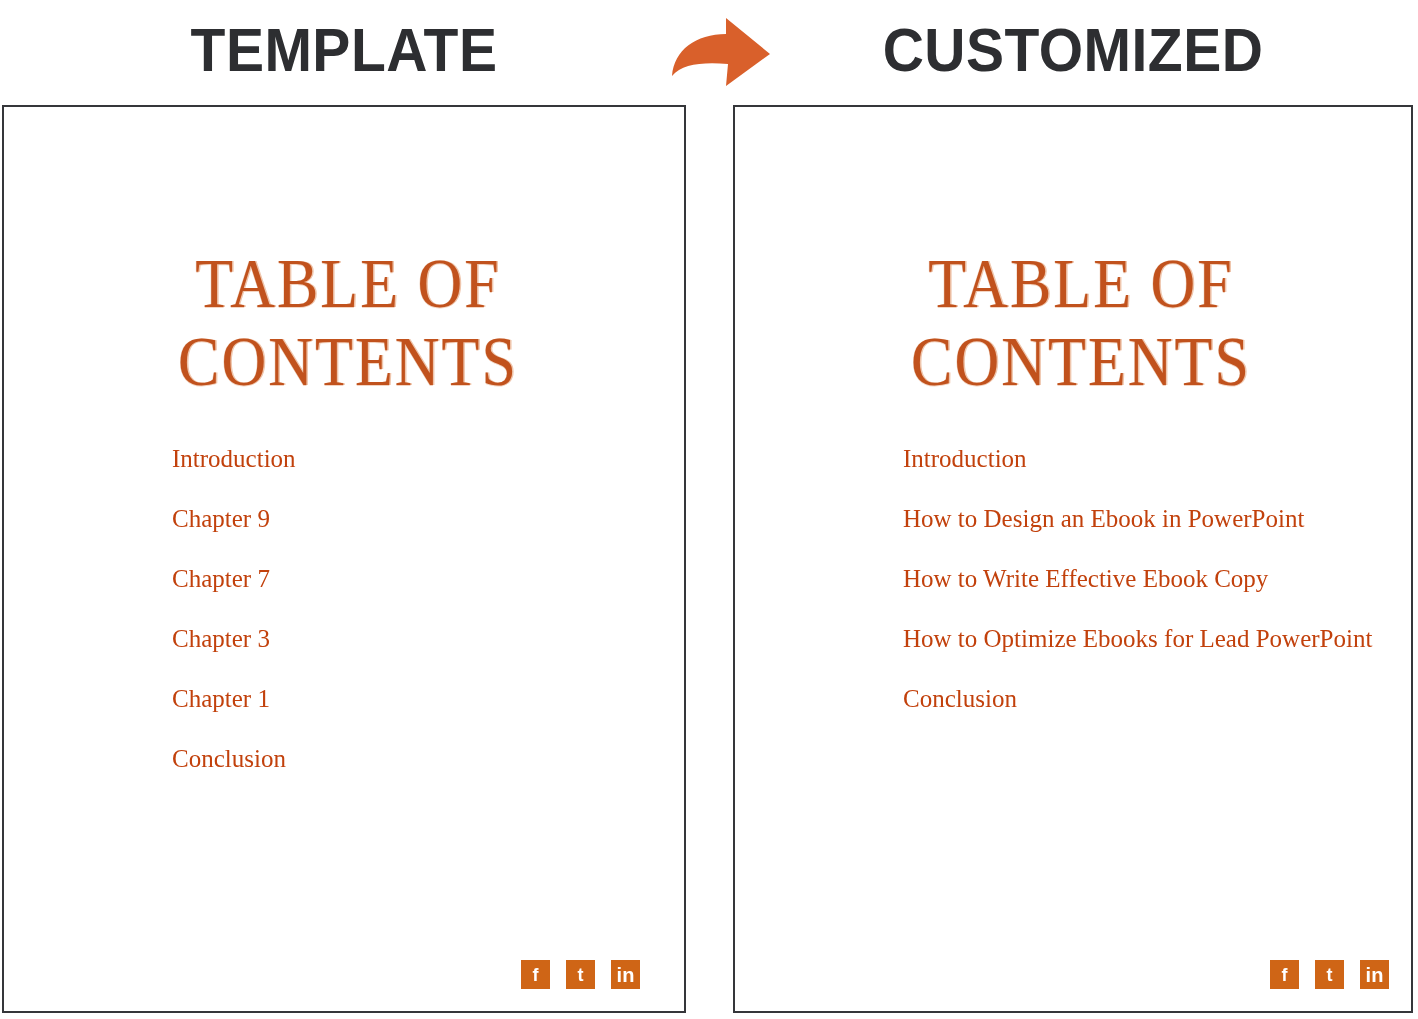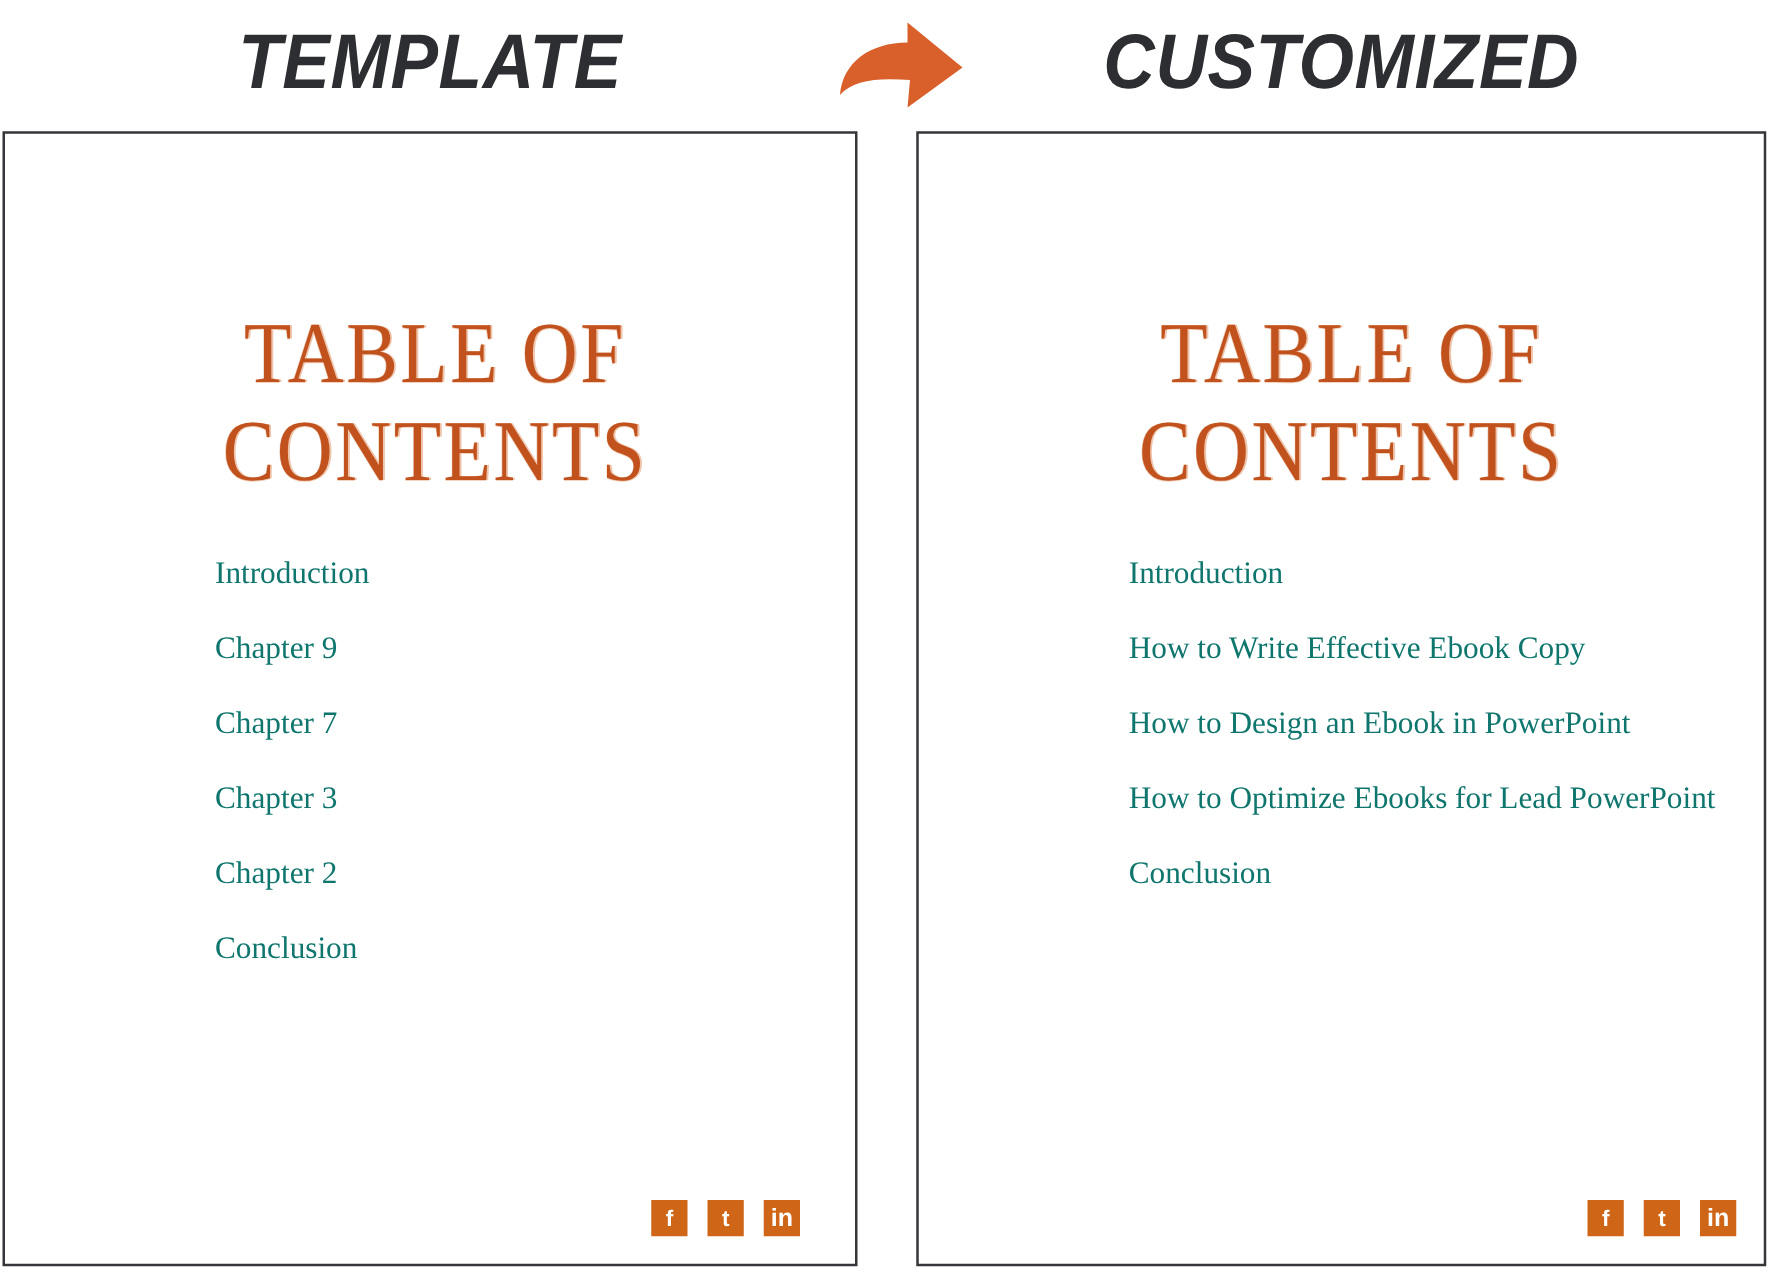--- a/index.html
+++ b/index.html
@@ -16,21 +16,20 @@
     -webkit-font-smoothing: antialiased;
   }
 
   
   .header-row {
     position: absolute;
     left: 0;
     top: 0;
     width: 1418px;
     height: 102px;
-    font-style: italic;
   }
   .header-label {
     position: absolute;
     top: 14px;
     color: #2d2e31;
     font-family: "Liberation Sans", sans-serif;
     font-weight: bold;
     font-size: 62px;
     line-height: 72px;
     letter-spacing: 0.5px;
@@ -104,21 +103,21 @@
     top: 336px;
     left: 168px;
     right: 40px;
     margin: 0;
     padding: 0;
     list-style: none;
   }
   .panel.right .toc-list { left: 168px; right: 24px; }
 
   .toc-item {
-    color: #0f766e;
+    color: #c2410c;
     font-family: "Liberation Serif", "DejaVu Serif", serif;
     font-size: 25px;
     line-height: 31px;
     margin-bottom: 29px;
   }
 
   
   .social-row {
     position: absolute;
     bottom: 22px;
@@ -164,43 +163,43 @@
   <div class="slide-inner">
 
     <div class="toc-title">TABLE OF
 CONTENTS</div>
 
     <ul class="toc-list">
       <li class="toc-item">Introduction</li>
       <li class="toc-item">Chapter 9</li>
       <li class="toc-item">Chapter 7</li>
       <li class="toc-item">Chapter 3</li>
-      <li class="toc-item">Chapter 2</li>
+      <li class="toc-item">Chapter 1</li>
       <li class="toc-item">Conclusion</li>
     </ul>
 
     <div class="social-row">
       <div class="social-icon facebook">f</div>
       <div class="social-icon twitter">t</div>
       <div class="social-icon linkedin">in</div>
     </div>
 
   </div>
 </div>
 
 <div class="panel right">
   <div class="slide-inner">
 
     <div class="toc-title">TABLE OF
 CONTENTS</div>
 
     <ul class="toc-list">
       <li class="toc-item">Introduction</li>
+      <li class="toc-item">How to Design an Ebook in PowerPoint</li>
       <li class="toc-item">How to Write Effective Ebook Copy</li>
-      <li class="toc-item">How to Design an Ebook in PowerPoint</li>
       <li class="toc-item">How to Optimize Ebooks for Lead PowerPoint</li>
       <li class="toc-item">Conclusion</li>
     </ul>
 
     <div class="social-row">
       <div class="social-icon facebook">f</div>
       <div class="social-icon twitter">t</div>
       <div class="social-icon linkedin">in</div>
     </div>
 

